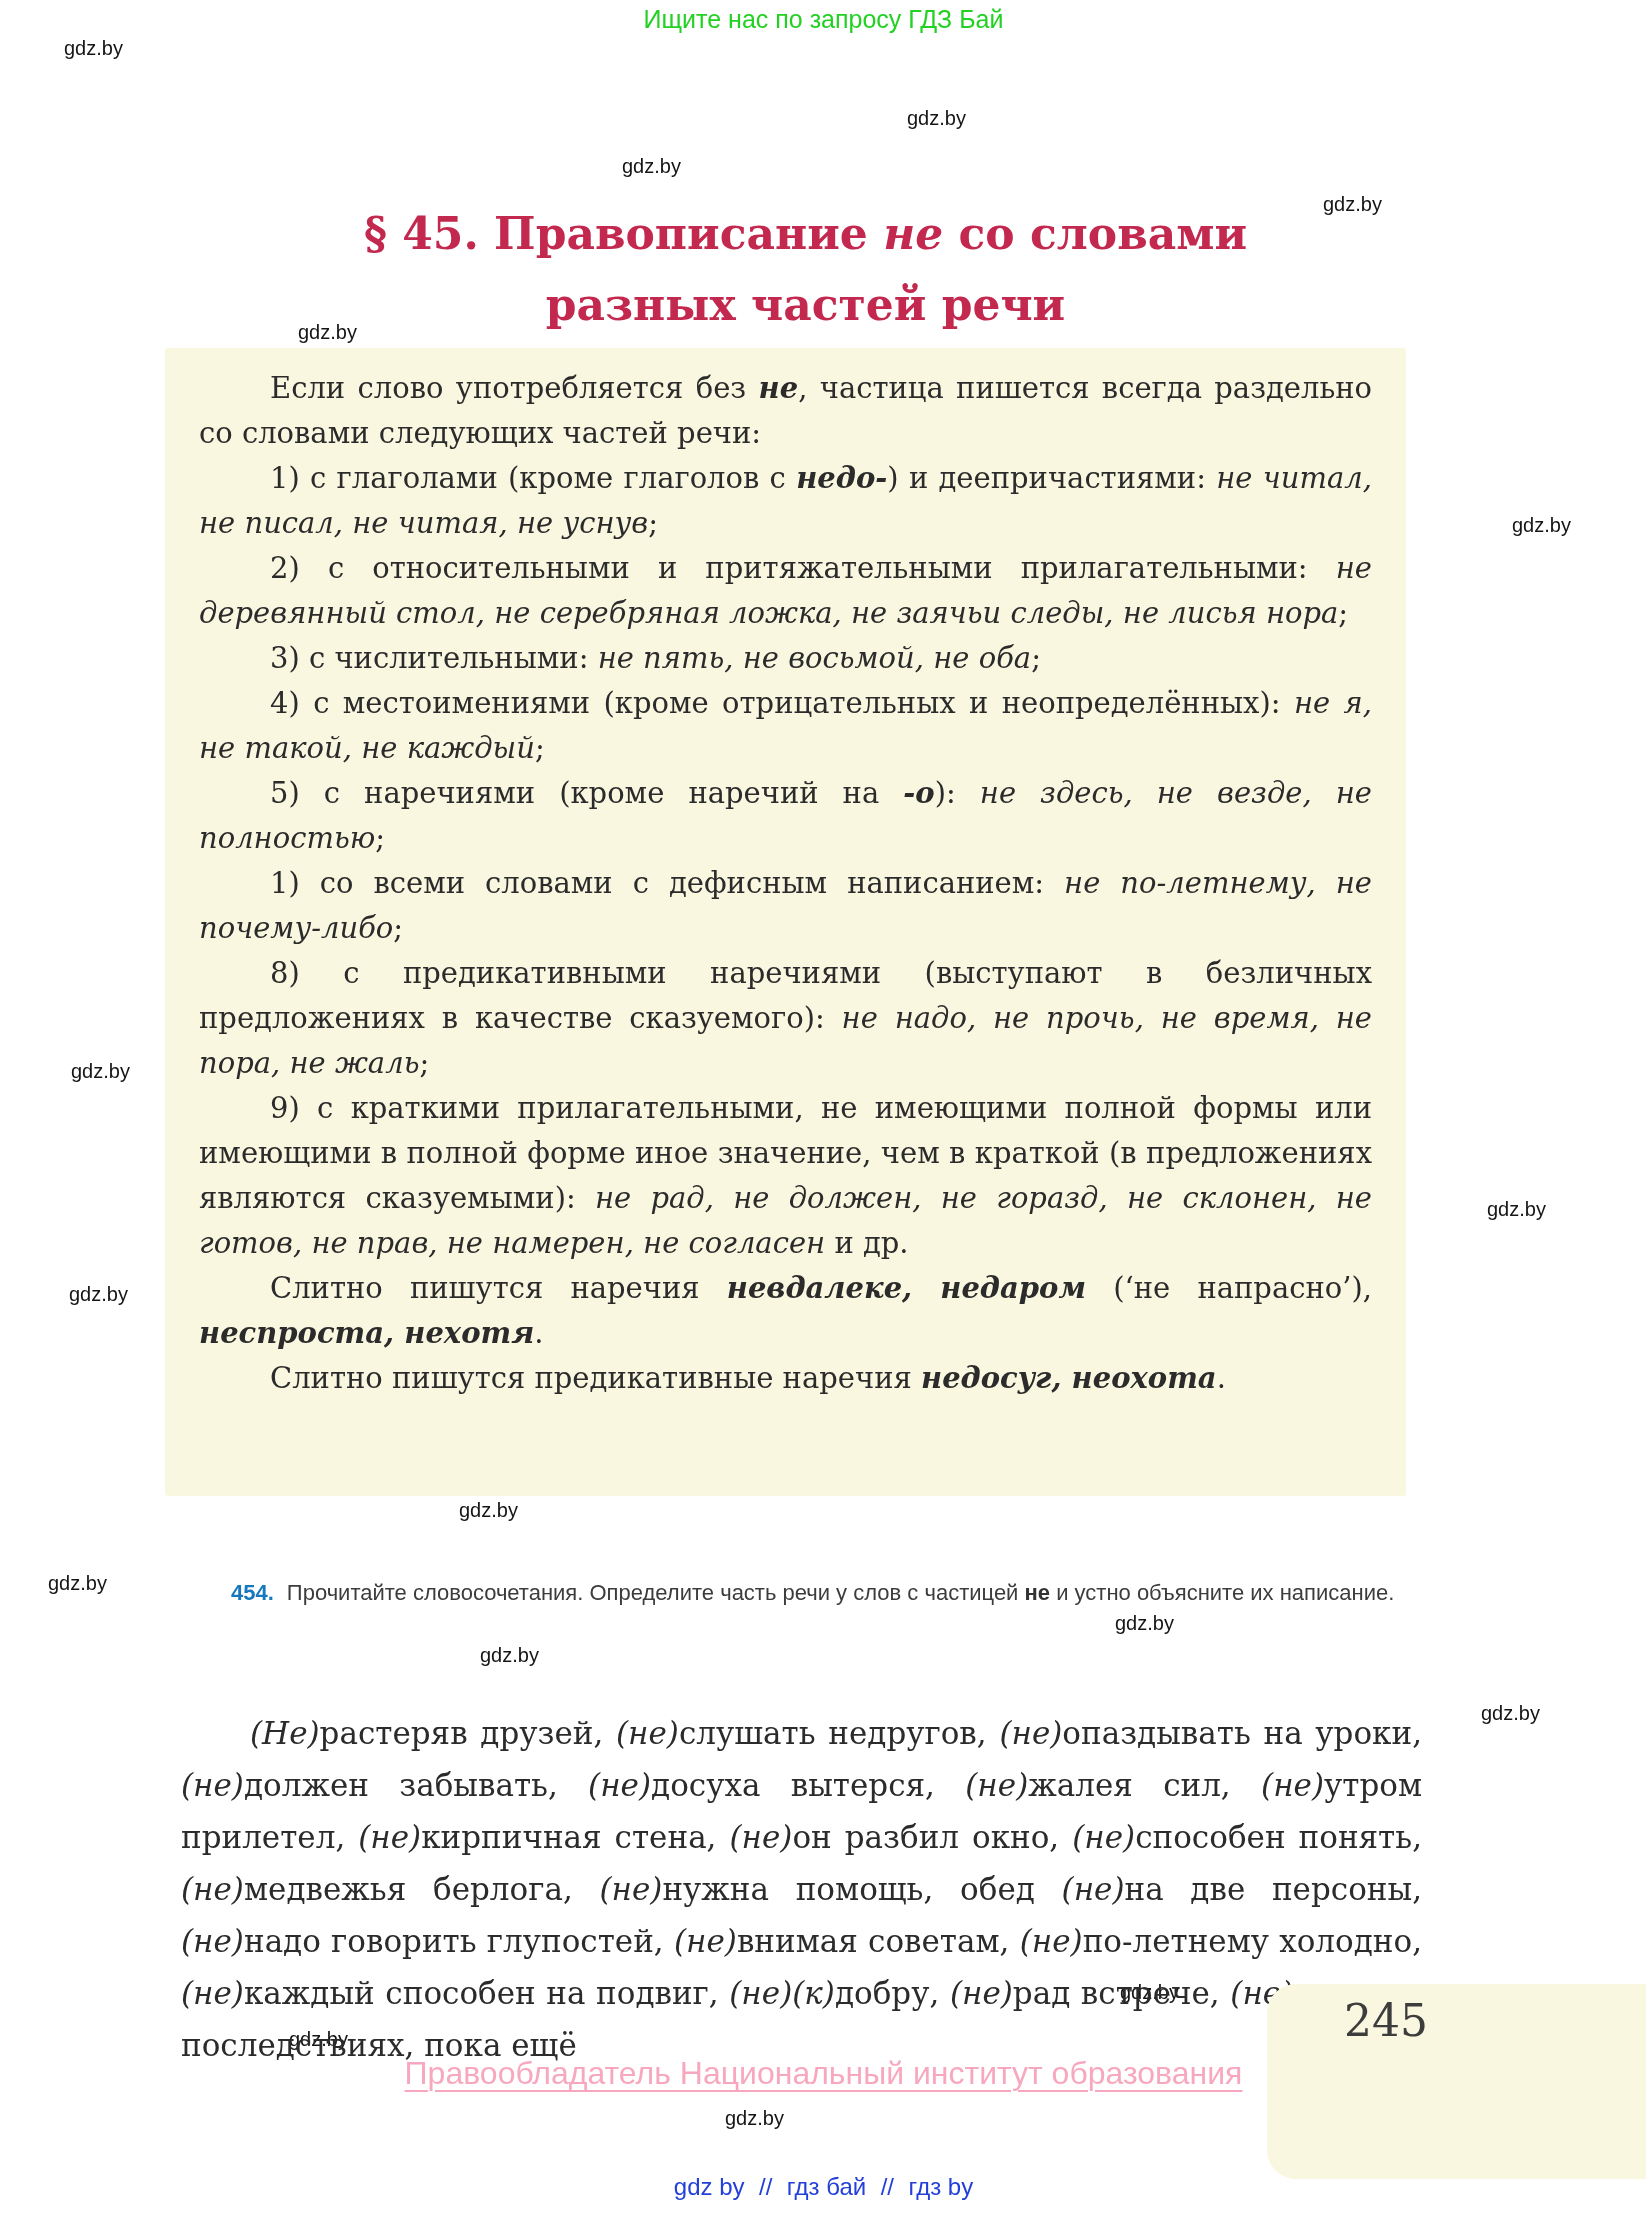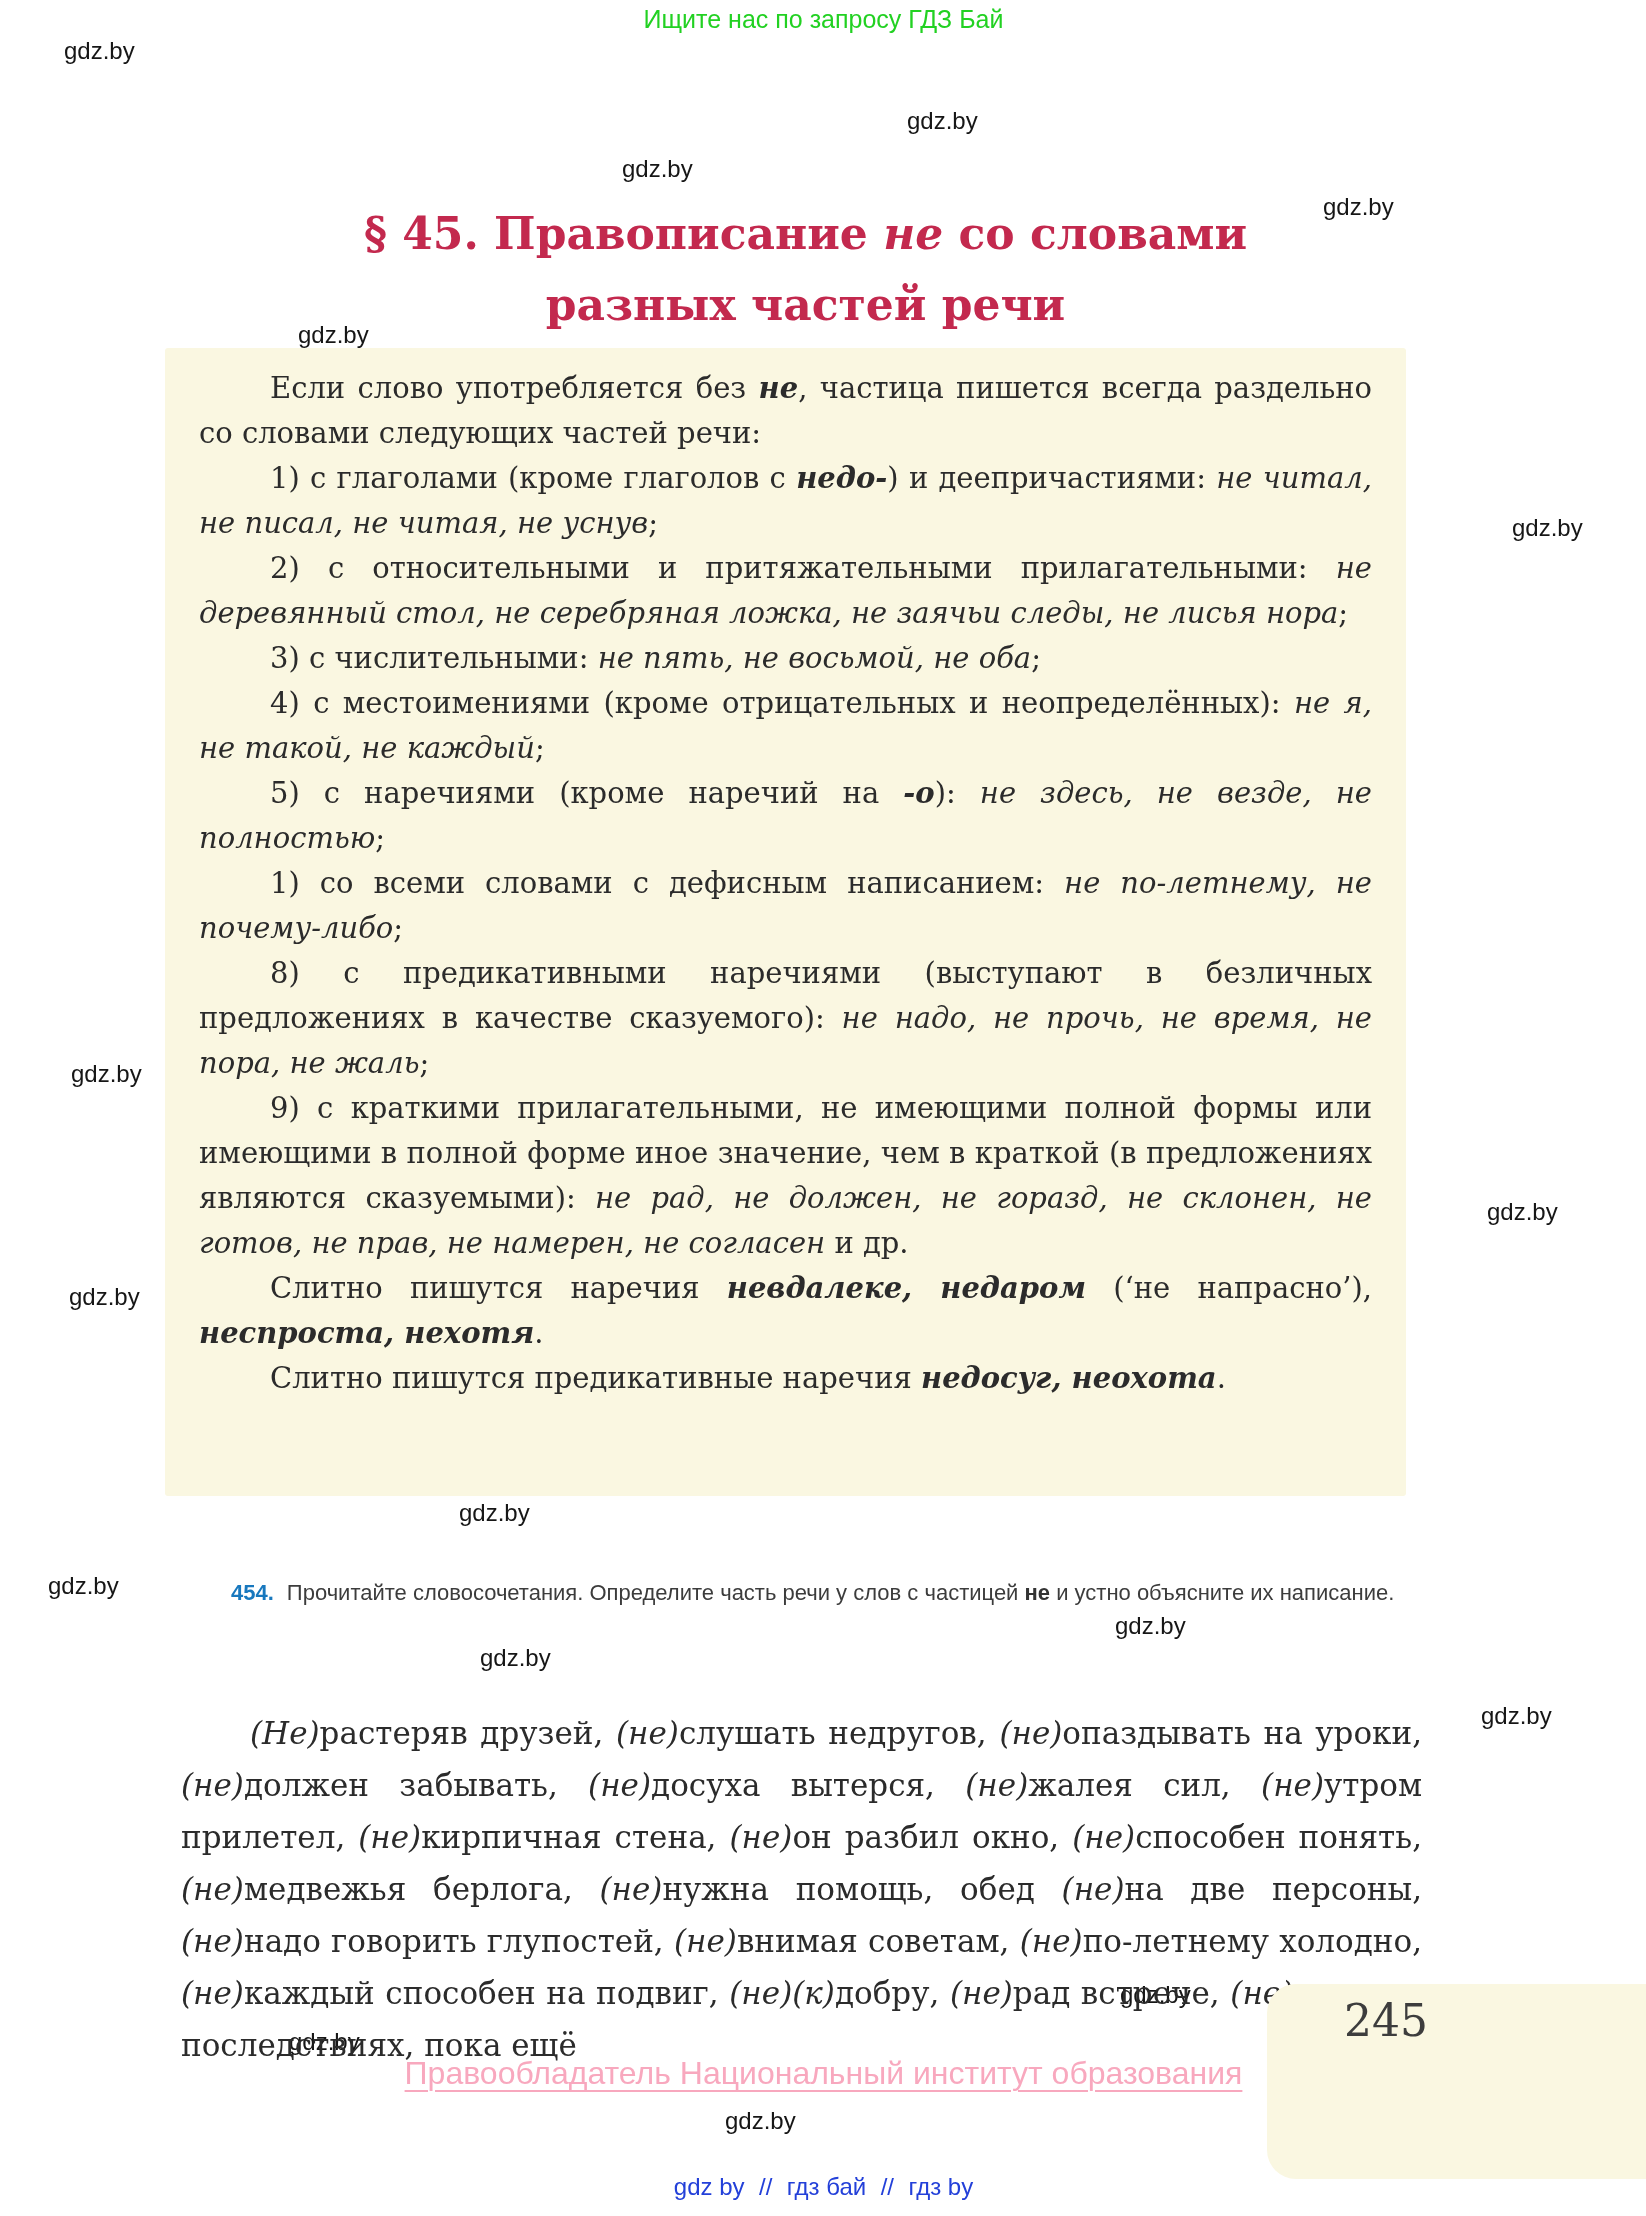--- a/index.html
+++ b/index.html
@@ -17,21 +17,21 @@
     left:0;right:0;top:4.8px;
     text-align:center;
     font-family:"Liberation Sans", sans-serif;
     font-size:25px;
     color:#22d122;
   }
 
   
   .wm{
     font-family:"Liberation Sans", sans-serif;
-    font-size:24px;
+    font-size:20px;
     color:#161616;
     white-space:nowrap;
   }
 
   
   .heading{
     left:185px;top:198px;width:1241px;
     text-align:center;
     font-family:"DejaVu Serif", serif;
     font-weight:bold;

